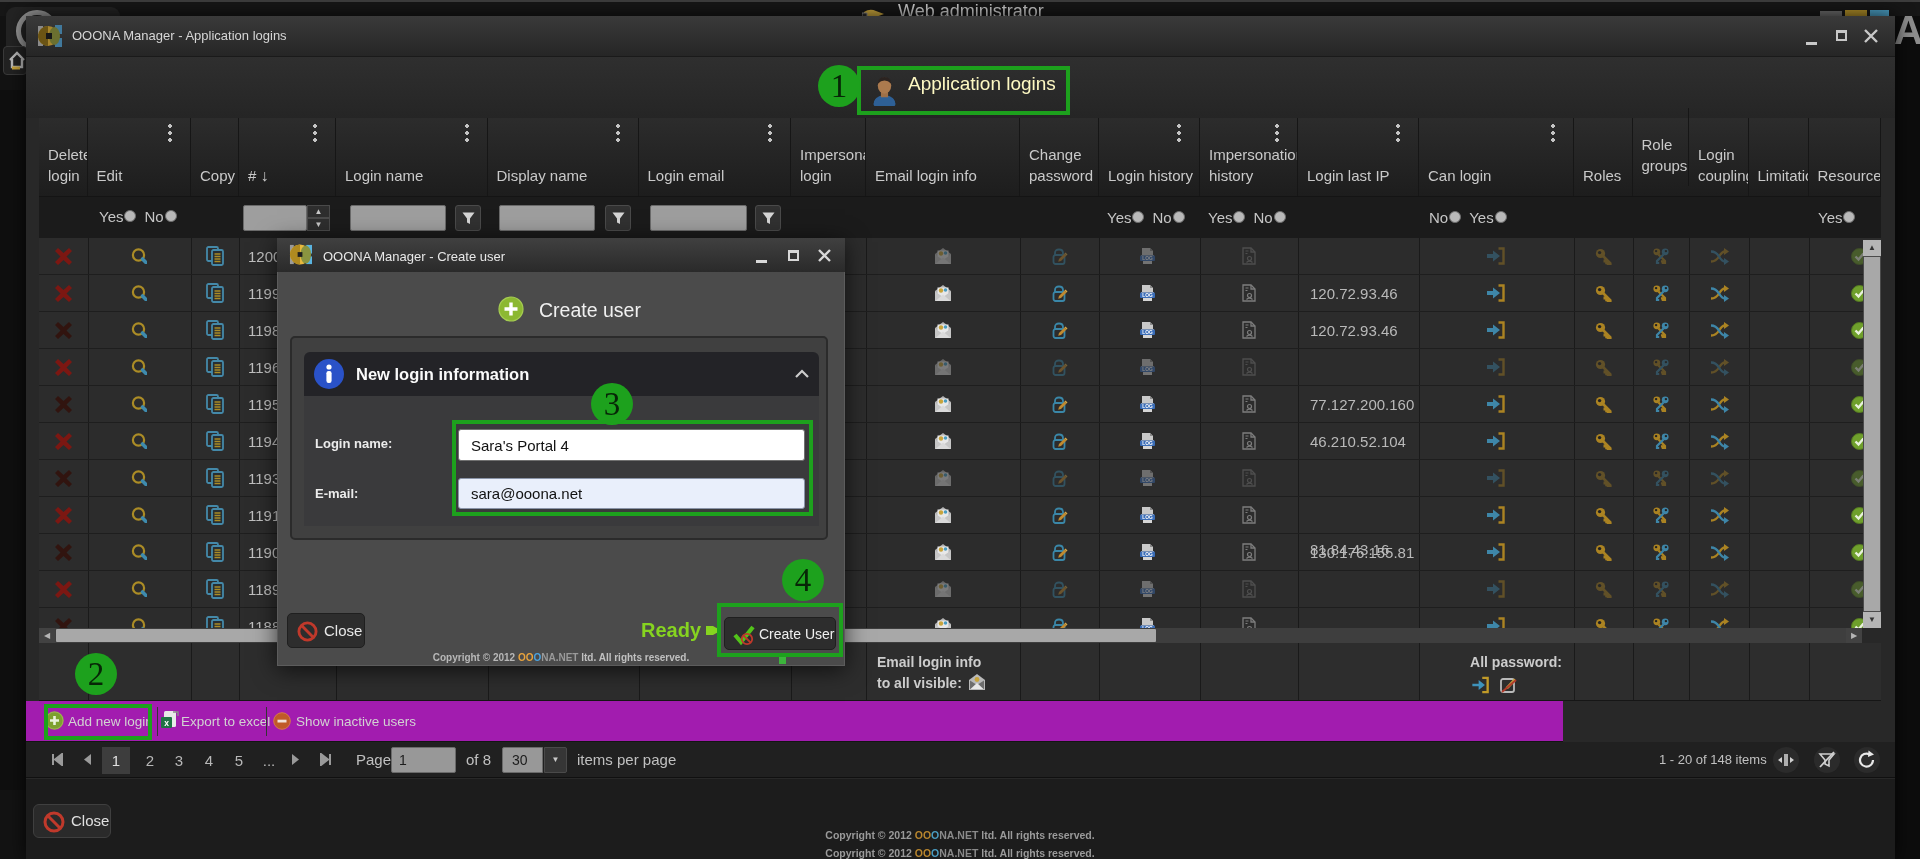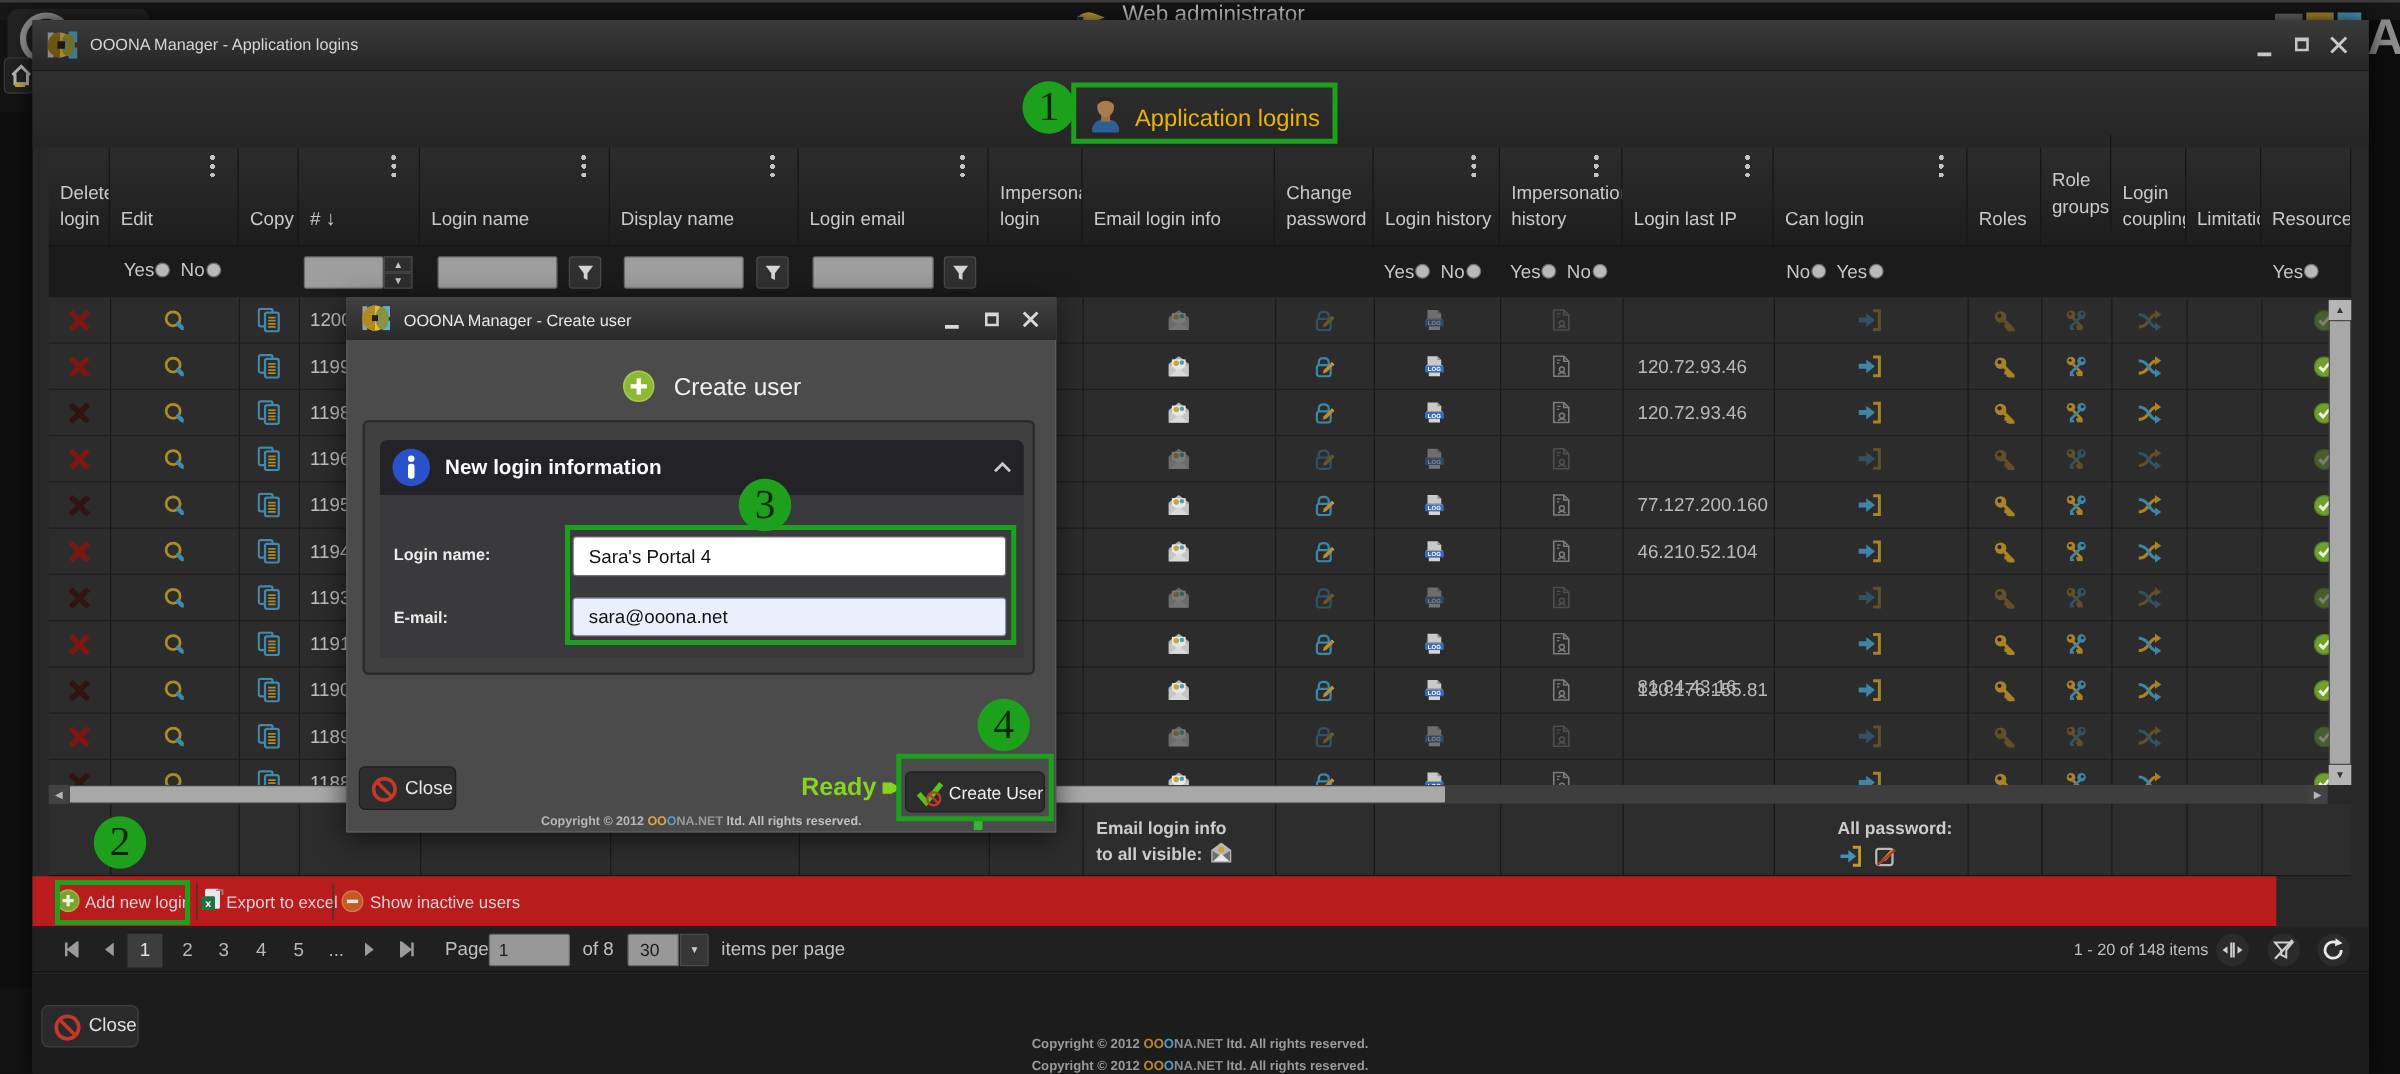--- a/index.html
+++ b/index.html
@@ -57,21 +57,21 @@
     </svg>
 
 <div class="abs" style="left:26px;top:57px;width:1869px;height:61px;background:linear-gradient(180deg,#2f2f2f,#252525);"></div>
 <svg class="abs" style="left:871px;top:75px;" width="27" height="31" viewBox="0 0 30 33">
   <ellipse cx="15" cy="31" rx="12" ry="8" fill="#2e6096"></ellipse>
   <path d="M3 33 Q3 22 15 22 Q27 22 27 33 Z" fill="#2e6096"></path>
   <rect x="11" y="16" width="8" height="8" fill="#9e7048"></rect>
   <ellipse cx="15" cy="11" rx="7.5" ry="9" fill="#ab7a4e"></ellipse>
   <path d="M7.5 9 Q8 1.5 15 1.5 Q22 1.5 22.5 9 Q19 5.5 15 5.5 Q11 5.5 7.5 9 Z" fill="#2b2320"></path>
 </svg>
-<div class="abs" style="left:908px;top:85px;font-size:19px;color:#eab308;">Application logins</div>
+<div class="abs" style="left:908px;top:73px;font-size:19px;color:#fef9c3;">Application logins</div>
 
 <div class="abs" style="left:39px;top:118px;width:1842px;height:78px;background:linear-gradient(180deg,#2c2c2c,#1d1d1d);"></div>
 <div class="abs" style="left:39px;top:196px;width:1842px;height:42px;background:#1b1b1b;border-top:1px solid #141414;"></div>
 <div class="abs" style="left:39px;top:118px;width:48.5px;height:78px;border-right:1px solid #161616;overflow:hidden;">
 <div style="position:absolute;left:9px;top:28px;width:88.5px;font-size:15px;color:#c9c9c9;white-space:nowrap;">Delete</div>
 <div style="position:absolute;left:9px;top:49px;width:88.5px;font-size:15px;color:#c9c9c9;white-space:nowrap;">login</div>
 </div>
 <div class="abs" style="left:87.5px;top:118px;width:103.5px;height:78px;border-right:1px solid #161616;overflow:hidden;">
 <div style="position:absolute;left:9px;top:49px;width:143.5px;font-size:15px;color:#c9c9c9;white-space:nowrap;">Edit</div>
 <div style="position:absolute;left:80.5px;top:6px;width:4px;height:18px;background:radial-gradient(circle 2px at 2px 2px,#c4c4c4 99%,transparent),radial-gradient(circle 2px at 2px 9px,#c4c4c4 99%,transparent),radial-gradient(circle 2px at 2px 16px,#c4c4c4 99%,transparent);"></div>
@@ -1039,21 +1039,21 @@
 <svg style="position:absolute;left:1432px;top:33px;" width="18" height="18" viewBox="0 0 19 20">
         <path d="M1 8.5 L8 8.5 L8 4.5 L15 10 L8 15.5 L8 11.5 L1 11.5 Z" fill="#3e93bb"></path>
         <path d="M12 2 L18 2 L18 18 L12 18" fill="none" stroke="#c09a28" stroke-width="2.6"></path>
       </svg>
 <svg style="position:absolute;left:1461px;top:33px;" width="18" height="18" viewBox="0 0 18 18">
         <rect x="1" y="3" width="13" height="13" rx="2" fill="none" stroke="#b9b9b9" stroke-width="1.8"></rect>
         <path d="M6 11 L14 2.5 L16 4.5 L8.5 12.5 L5.5 13.2 Z" fill="#c8a43c"></path>
         <path d="M2 16 L16 4" stroke="#b03a2a" stroke-width="2"></path>
       </svg>
 </div>
-<div class="abs" style="left:26px;top:701px;width:1795px;height:41px;background:#b91c1c;border-bottom:1px solid #141414;">
+<div class="abs" style="left:26px;top:701px;width:1537px;height:41px;background:#a21caf;border-bottom:1px solid #141414;">
 <svg style="position:absolute;left:19px;top:10px;" width="19" height="19" viewBox="0 0 19 19">
         <circle cx="9.5" cy="9.5" r="8.6" fill="#7da02e" stroke="#9ab84a" stroke-width="1.2"></circle>
         <path d="M9.5 5 V14 M5 9.5 H14" stroke="#e9f2dc" stroke-width="2.6"></path>
       </svg>
 <div style="position:absolute;left:42px;top:13px;font-size:13.5px;color:#d2d2d2;">Add new login</div>
 <div style="position:absolute;left:131px;top:6px;width:1px;height:29px;background:#343434;"></div>
 <svg style="position:absolute;left:134px;top:9px;" width="20" height="21" viewBox="0 0 20 21">
         <rect x="4" y="1" width="12" height="16" rx="1.5" fill="#e8e8e8"></rect>
         <rect x="1" y="7" width="11" height="11" rx="1" fill="#1f7244"></rect>
         <text x="6.5" y="15.5" font-size="8.5" font-weight="bold" fill="#ffffff" text-anchor="middle" font-family="Liberation Sans">x</text>

